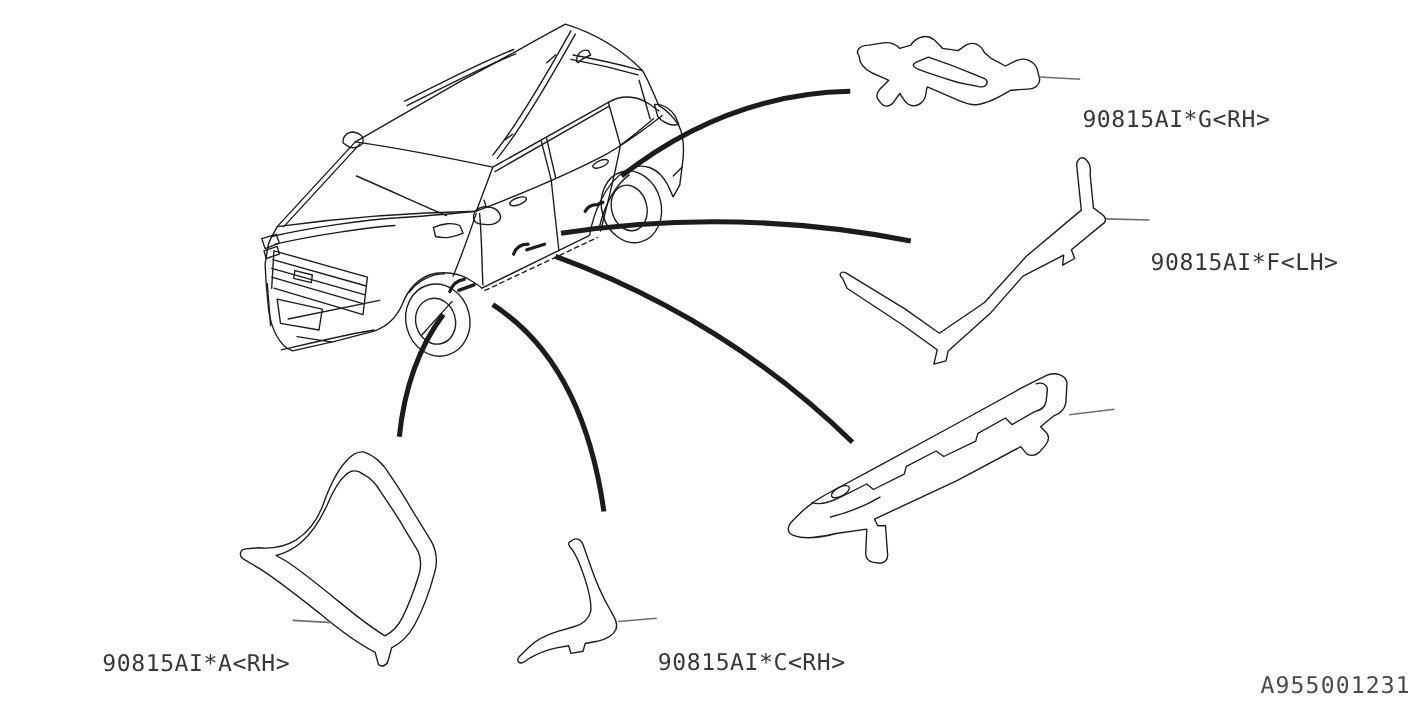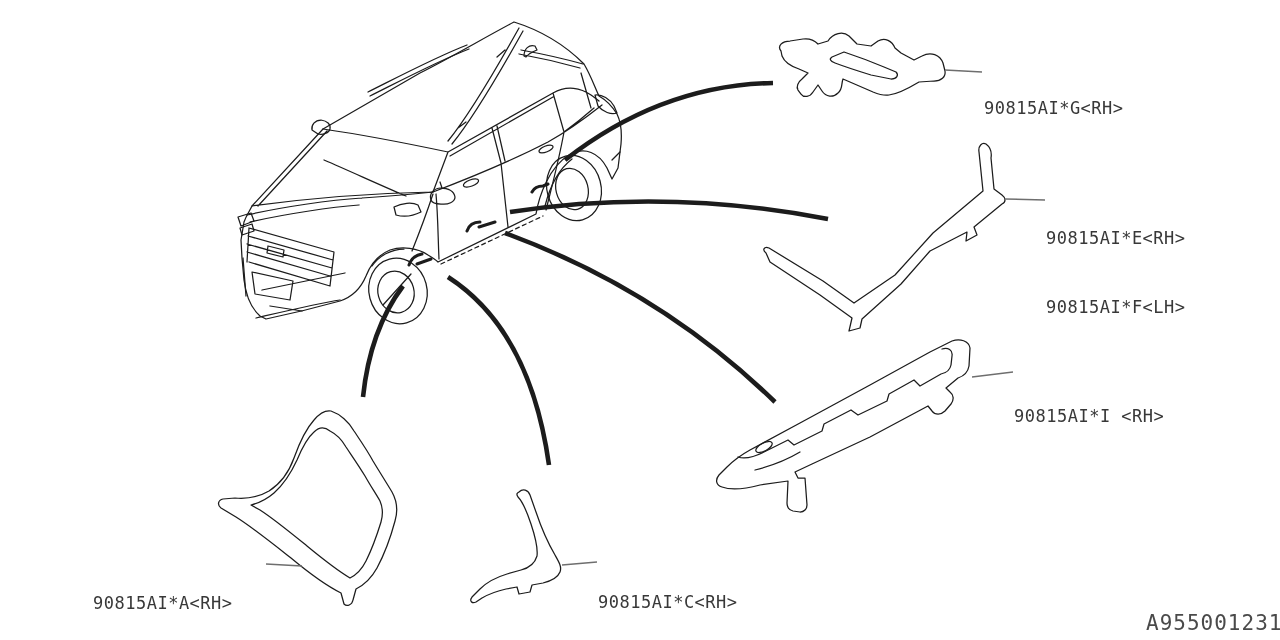--- a/index.html
+++ b/index.html
@@ -17,21 +17,21 @@
   .draw path, .draw ellipse, .draw line {
     fill:none; stroke:var(--line); stroke-width:1.25;
     stroke-linecap:round; stroke-linejoin:round;
   }
   .draw .w3   { stroke-width:3; }
   .draw .dash { stroke-dasharray:4 3.5; }
   .arc path   { fill:none; stroke:var(--line); stroke-width:4.6; stroke-linecap:butt; }
   .leaders path { fill:none; stroke:var(--leader); stroke-width:1.5; }
   .part-label {
     position:absolute; color:var(--label_text);
-    font-size:17px; line-height:23px; letter-spacing:0.5px; white-space:pre;
+    font-size:21px; line-height:23px; letter-spacing:0.5px; white-space:pre;
   }
   .diagram-code {
     position:absolute; left:1146px; top:611px;
     color:var(--code_text); font-size:21px; letter-spacing:1px;
   }
 </style>
 </head>
 <body>
 
 <div class="stage">
@@ -203,25 +203,23 @@
       <path d="M 972,377 L 1013,372"></path>
       <path d="M 266,564 L 302,566"></path>
       <path d="M 562,565 L 597,562"></path>
     </g>
   </svg>
 
   <div class="part-label" style="left:984px; top:51px;">
     <div>90815AI*G&lt;RH&gt;</div>
   </div>
   <div class="part-label" style="left:1046px; top:181px;">
-    <div>90815AI*E&lt;RH&gt;</div>
     <div>90815AI*F&lt;LH&gt;</div>
   </div>
   <div class="part-label" style="left:1014px; top:359px;">
-    <div>90815AI*I &lt;RH&gt;</div>
   </div>
   <div class="part-label" style="left:93px; top:546px;">
     <div>90815AI*A&lt;RH&gt;</div>
     
   </div>
   <div class="part-label" style="left:598px; top:545px;">
     <div>90815AI*C&lt;RH&gt;</div>
     
   </div>
 

